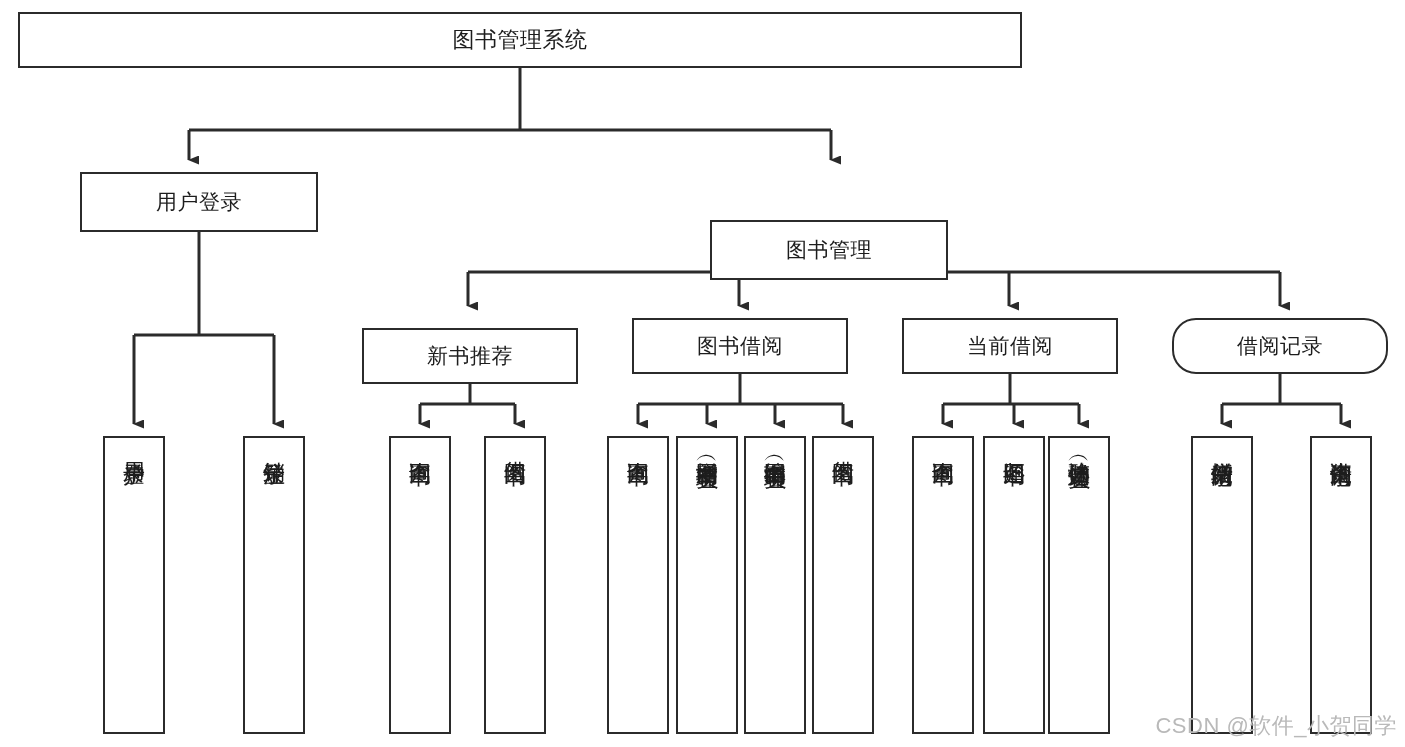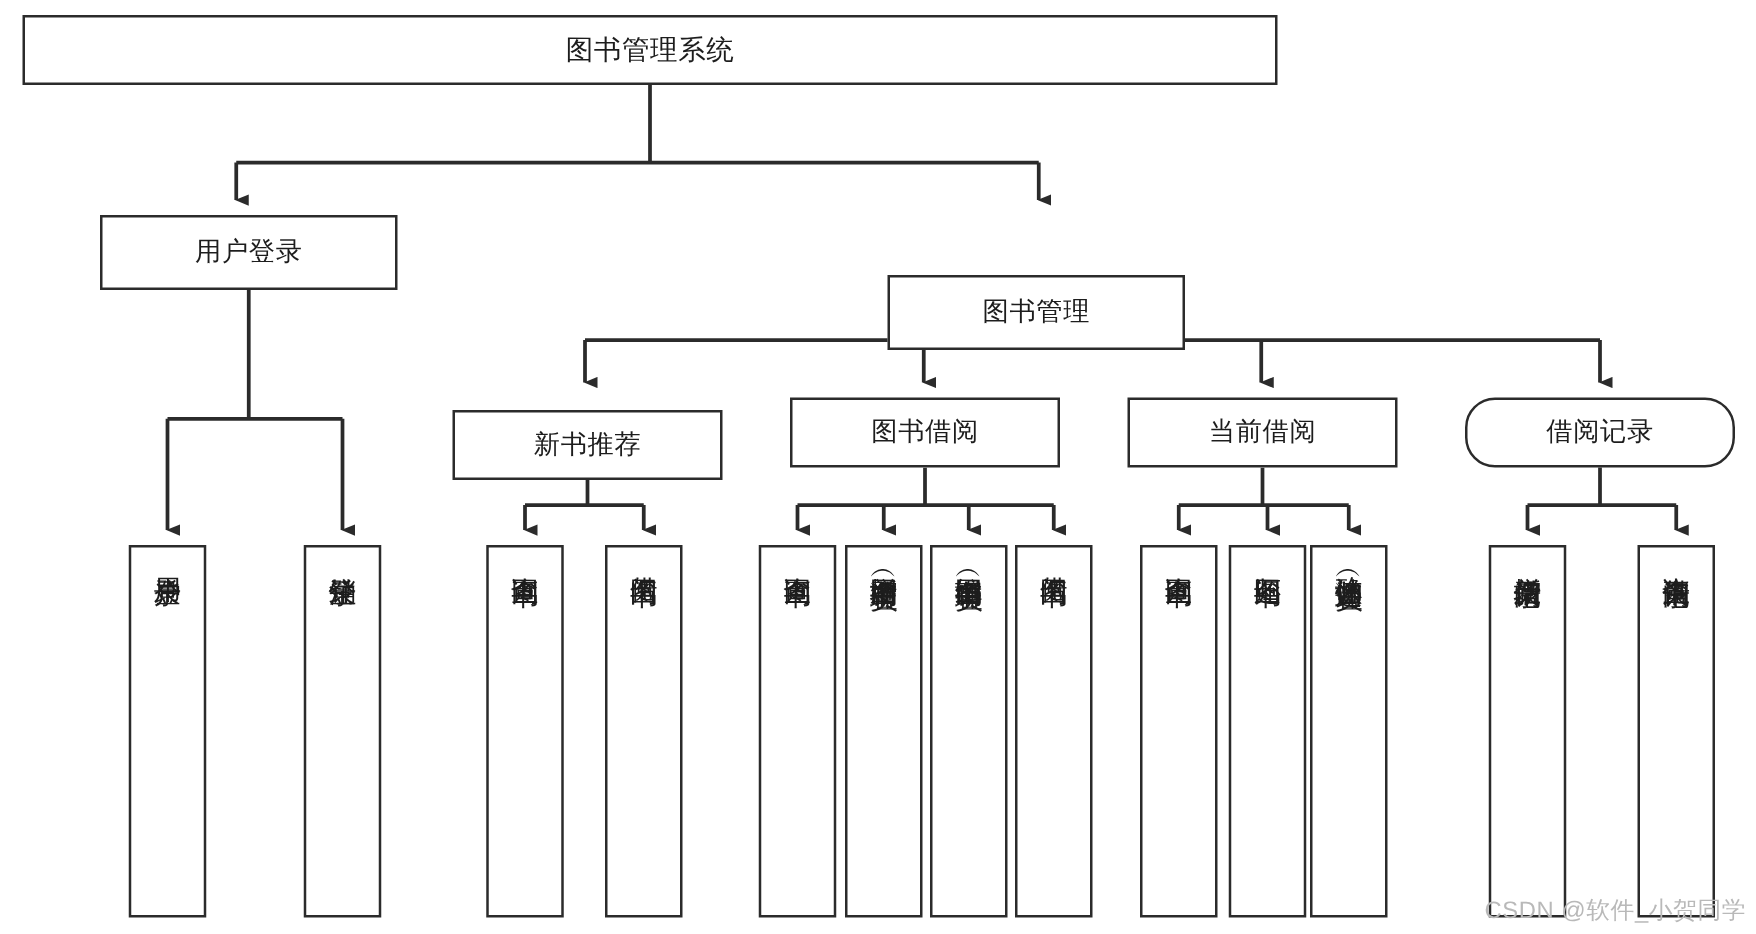--- a/index.html
+++ b/index.html
@@ -52,21 +52,21 @@
     font-size: 22px;
     line-height: 1.28;
     letter-spacing: 1px;
     white-space: nowrap;
     display: block;
   }
   .watermark {
     position: absolute;
     right: 8px;
     bottom: 6px;
-    font-size: 19px;
+    font-size: 22px;
     color: #b9b9b9;
     letter-spacing: 0.5px;
     white-space: nowrap;
     pointer-events: none;
   }
 </style>
 </head>
 <body>
 
 <div id="canvas">

